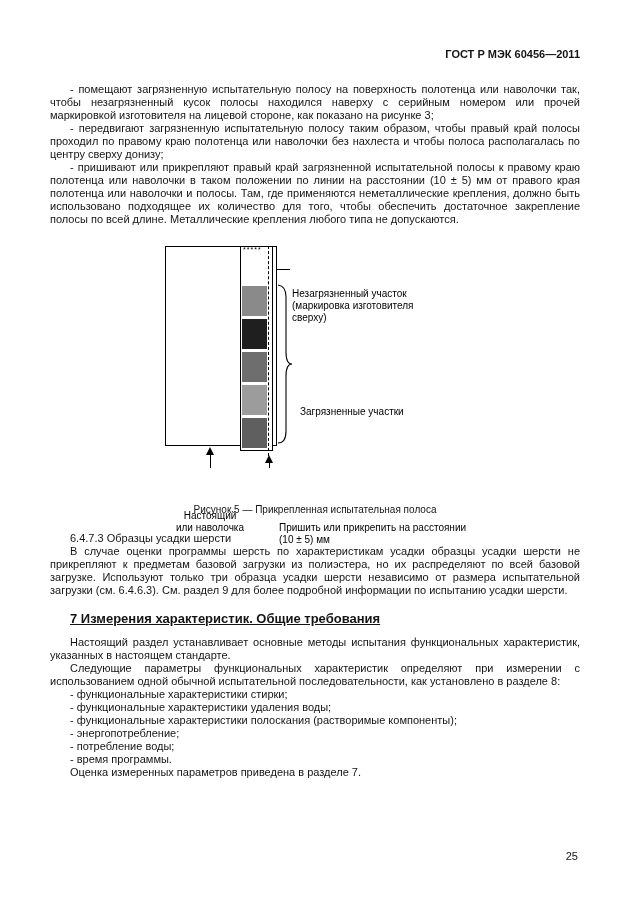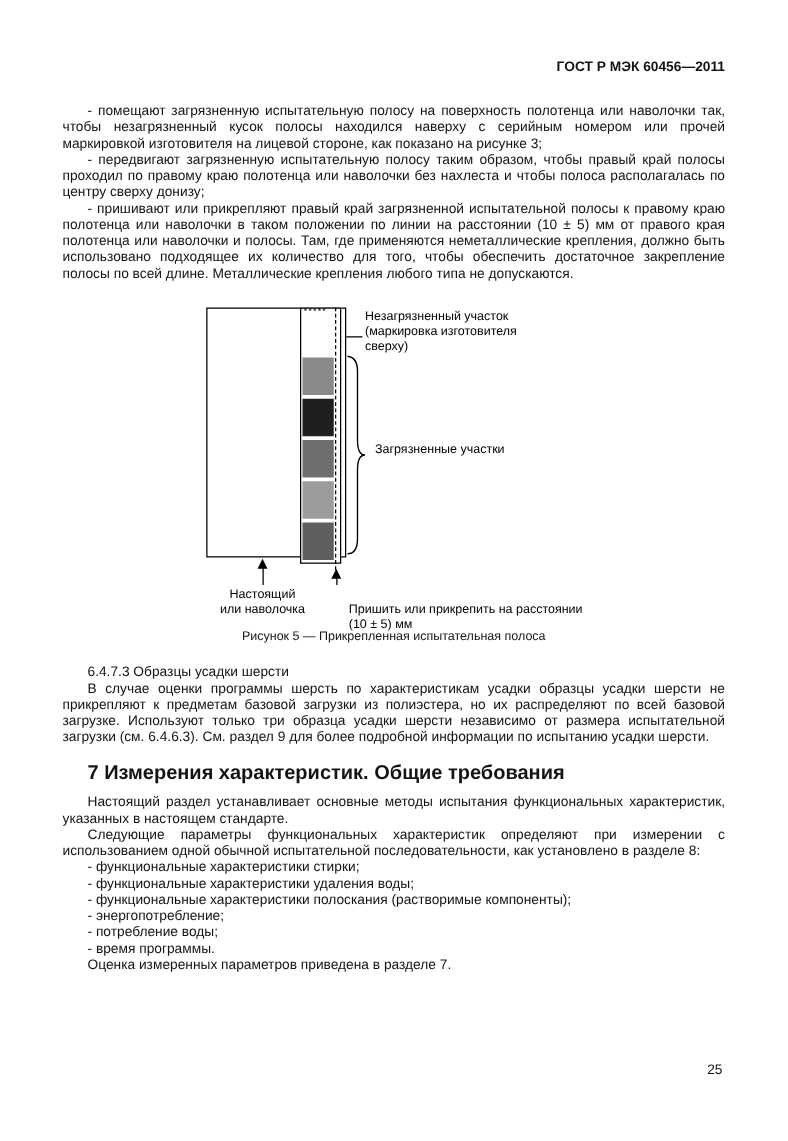--- a/index.html
+++ b/index.html
@@ -6,35 +6,35 @@
   html,body { background:#ffffff; }
   body {
     width:630px; height:913px; overflow:hidden;
     font-family:"Liberation Sans","DejaVu Sans",sans-serif;
     color:#141414;
   }
   .page { position:relative; width:630px; height:667px; padding:48px 50px 0 50px; background:#fff; }
   .doc-header { text-align:right; font-weight:bold; font-size:11px; line-height:13px; margin-bottom:22px; }
   p.body { font-size:11px; line-height:13px; text-align:justify; text-indent:20px; }
   .b { font-weight:normal; }
-  .section-heading { font-size:16px; line-height:15px; font-weight:bold; margin:14px 0 10px 0; text-indent:20px; }
+  .section-heading { font-size:13px; line-height:15px; font-weight:bold; margin:14px 0 10px 0; text-indent:20px;text-decoration:underline; }
   .sub-heading { font-size:11px; line-height:13px; text-indent:20px; margin-top:12px; }
 
   
   .figure { position:relative; width:530px; height:282px; margin:12px 0 0 0; }
   .towel { position:absolute; left:115px; top:8px; width:112px; height:200px; background:#fff; border:1px solid #000; z-index:1; }
   .strip { position:absolute; left:190px; top:8px; width:33px; height:205px; background:#fff; border:1px solid #000; z-index:2; }
   .serial-marks { position:absolute; left:193px; top:8px; z-index:5; font-size:7px; letter-spacing:1px; color:#000; }
   .seg { position:absolute; left:192px; width:25px; height:30px; z-index:3; }
   .seg1 { top:48px; } .seg2 { top:81px; } .seg3 { top:114px; } .seg4 { top:147px; } .seg5 { top:180px; }
   .stitch-line { position:absolute; left:218px; top:8px; height:210px; width:0; border-left:1px dashed #000; z-index:4; }
 
-  .fig-label { position:absolute; font-size:10px; line-height:12px; color:#000; }
+  .fig-label { position:absolute; font-size:10px; line-height:12px; color:#000;margin-top:40px; }
   .lbl-unsoiled { left:242px; top:10px; }
-  .lbl-soiled { left:250px; top:116px; white-space:nowrap; }
+  .lbl-soiled { left:250px; top:128px; white-space:nowrap; }
   .lbl-towel { left:120px; top:232px; width:80px; text-align:center; }
   .lbl-attach { left:229px; top:244px; }
 
   .arrow-line-h { position:absolute; left:212px; top:31px; width:28px; height:1px; background:#000; }
   .arrow-head-left { position:absolute; left:205px; top:28px; width:0; height:0;
     border-top:3.5px solid transparent; border-bottom:3.5px solid transparent; border-right:7px solid #000; }
 
   .arrow-line-v { position:absolute; width:1px; background:#000; }
   .towel-arrow-line { left:160px; top:216px; height:14px; }
   .towel-arrow-head { position:absolute; left:156px; top:209px; width:0; height:0;

